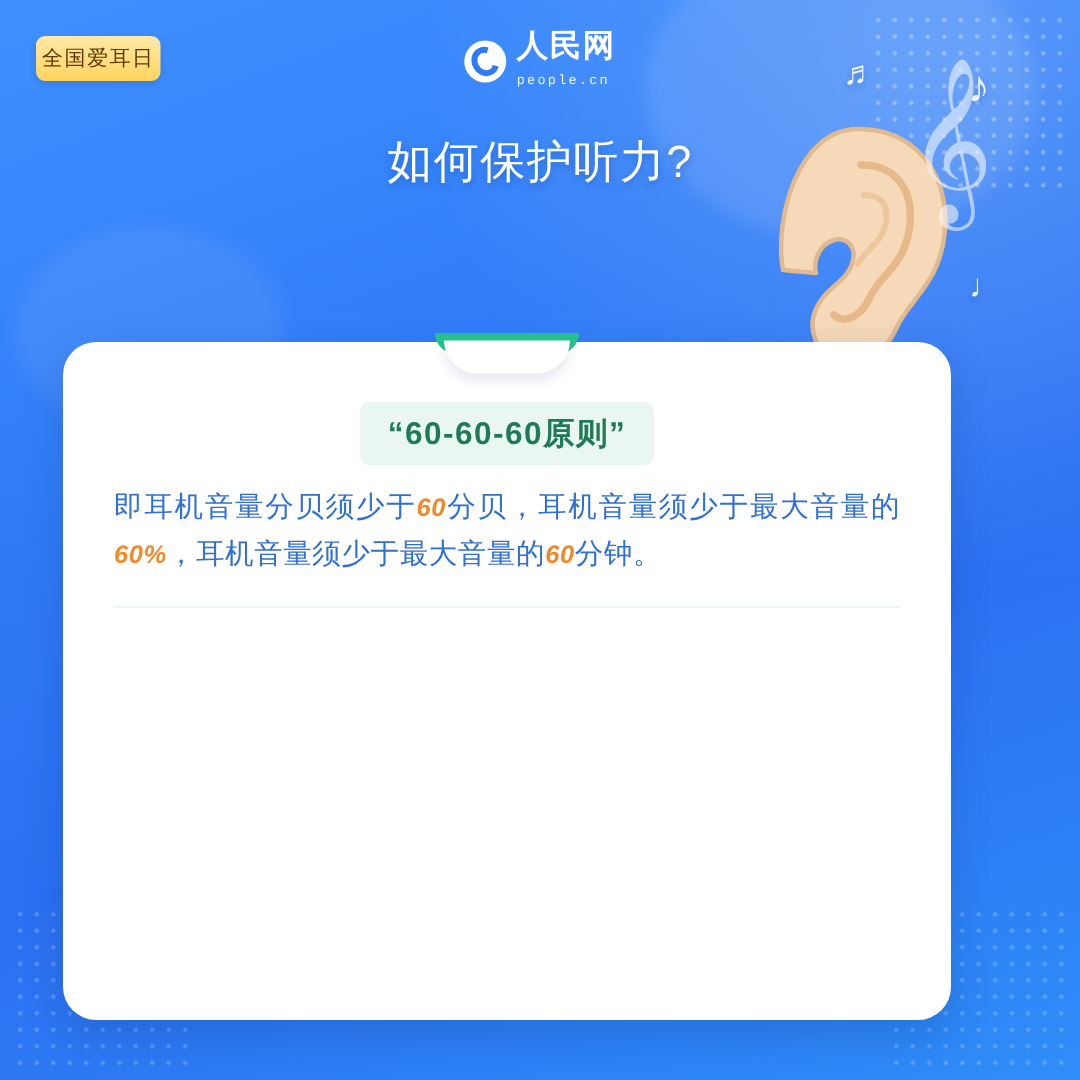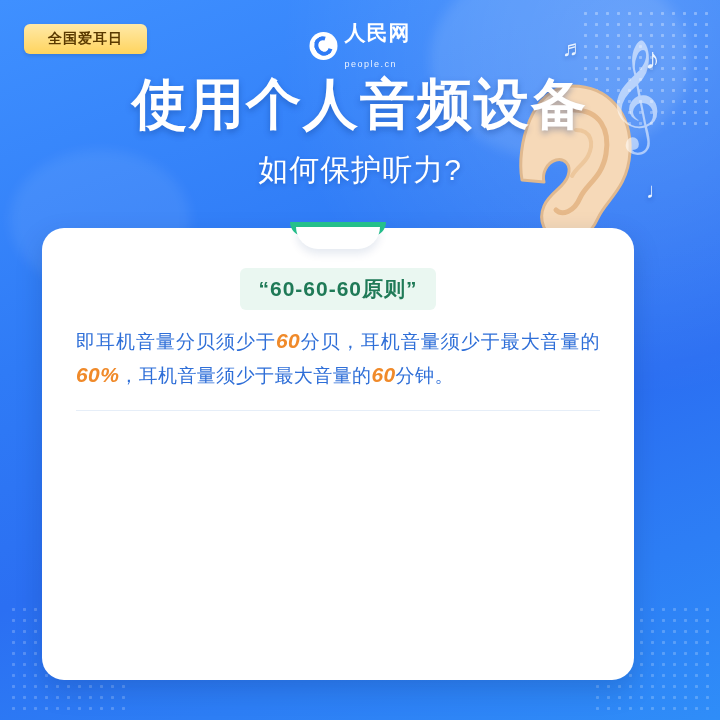--- a/index.html
+++ b/index.html
@@ -45,37 +45,38 @@
   .blob-b { width: 180px; height: 140px; left: 10px; top: 150px; background: rgba(255,255,255,0.07); }
 
   
   .badge {
     position: absolute;
     left: 24px;
     top: 24px;
     background: linear-gradient(180deg, #ffe9a8 0%, #ffd45e 100%);
     color: #5a3a00;
     font-size: 14px;
-    font-weight: bold;
+    font-weight: normal;
     letter-spacing: 1px;
-    padding: 6px 24px;
+    padding: 6px 4px;
     border-radius: 6px;
     box-shadow: 0 2px 4px rgba(0,0,0,0.12);
     white-space: nowrap;
   }
 
   .brand {
     position: absolute;
     left: 50%;
     top: 22px;
     transform: translateX(-50%);
     display: flex;
     align-items: center;
     gap: 7px;
     color: #ffffff;
+    font-family: Liberation Mono, monospace;
   }
   .brand-mark {
     width: 28px;
     height: 28px;
     border-radius: 50%;
     background: #ffffff;
     position: relative;
     display: inline-block;
   }
   .brand-mark::before {
@@ -84,21 +85,21 @@
     left: 5px; top: 4px;
     width: 18px; height: 20px;
     border: 4px solid #2f7bf6;
     border-radius: 50%;
     border-right-color: transparent;
     transform: rotate(-28deg);
     box-sizing: border-box;
   }
   .brand-text { display: flex; flex-direction: column; line-height: 1; }
   .brand-cn { font-size: 21px; font-weight: bold; letter-spacing: 1px; }
-  .brand-en { font-size: 9px; letter-spacing: 1.5px; opacity: 0.9; margin-top: 17px; }
+  .brand-en { font-size: 9px; letter-spacing: 1.5px; opacity: 0.9; margin-top: 7px; }
 
   
   .headline {
     position: absolute;
     left: 0;
     top: 74px;
     width: 720px;
     text-align: center;
     z-index: 3;
   }
@@ -205,21 +206,21 @@
     line-height: 1.62;
     color: #2f6fd8;
     letter-spacing: 0.4px;
     text-align: justify;
     margin: 0;
   }
   .para .num {
     color: #f08a2a;
     font-weight: bold;
     font-style: italic;
-    font-size: 21px;
+    font-size: 17px;
   }
 
   .divider {
     height: 1px;
     background: #e6eef8;
     margin: 18px 0 16px 0;
   }
 
   .spacer-sm { height: 6px; }
 </style>
@@ -252,21 +253,20 @@
     <svg width="190" height="190" viewBox="0 0 190 190">
       <g transform="translate(36,24)">
         <path d="M58 2 C95 2 118 30 116 68 C114 104 92 116 84 134 C76 152 62 160 46 156 C30 152 24 136 30 122 C36 108 50 104 54 92 C58 80 50 74 42 76 C32 79 28 90 30 98 L8 96 C2 62 18 2 58 2 Z" fill="#f6d9b8" stroke="#e0b98f" stroke-width="3" stroke-linejoin="round"></path>
         <path d="M60 26 C86 26 96 46 92 70 C88 94 72 100 66 114 C60 128 48 132 42 126" fill="none" stroke="#e6b98a" stroke-width="5" stroke-linecap="round"></path>
         <path d="M62 46 C78 46 80 60 74 72 C70 80 62 84 58 92" fill="none" stroke="#edc79c" stroke-width="4" stroke-linecap="round"></path>
       </g>
     </svg>
   </div>
 
   <div class="headline">
-    <div class="title-main">使用个人音频设备</div>
     <div class="title-sub">如何保护听力?</div>
   </div>
 
   <div class="card">
     <div class="card-edge"></div>
 
     <div class="section">
       <div class="chip">“60-60-60原则”</div>
       <p class="para">
         <span>即耳机音量分贝须少于</span><span class="num">60</span><span>分贝，耳机音量须少于最大音量的</span><span class="num">60%</span><span>，耳机音量须少于最大音量的</span><span class="num">60</span><span>分钟。</span>

